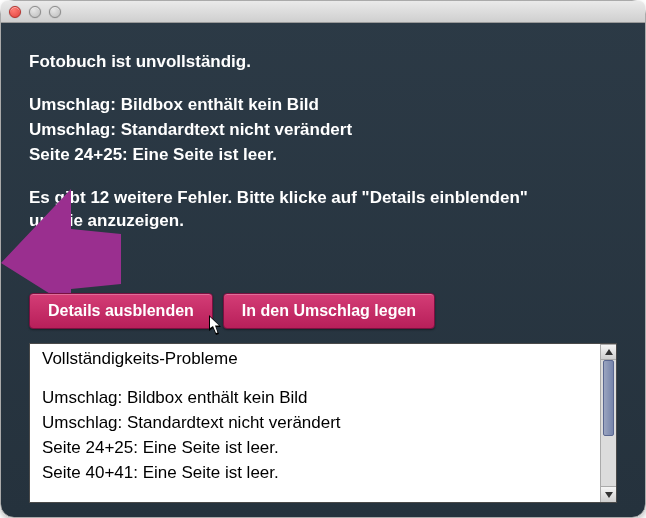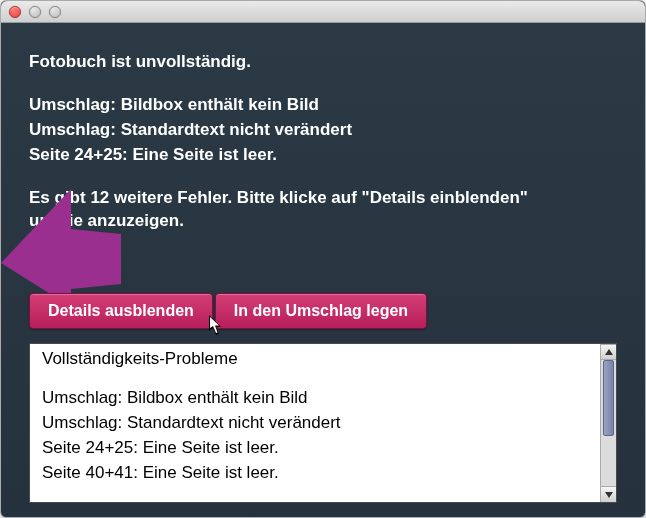--- a/index.html
+++ b/index.html
@@ -3,21 +3,21 @@
 <meta charset="utf-8">
 <style>
   * { box-sizing: border-box; margin: 0; padding: 0; }
   html, body { width: 646px; height: 518px; overflow: hidden; font-family: "Helvetica Neue", Arial, sans-serif; background: #fff; }
 
   .window {
     position: relative;
     width: 646px;
     height: 518px;
     background: linear-gradient(#2c3a46, #25323d);
-    border-radius: 6px;
+    border-radius: 14px;
     border: 1px solid #aaa;
     box-shadow: 0 2px 6px rgba(0,0,0,0.3);
   }
 
   .titlebar {
     height: 22px;
     background: linear-gradient(#eaeaea, #cfcfcf);
     border-top-left-radius: 6px;
     border-top-right-radius: 6px;
     border-bottom: 1px solid #9a9a9a;
@@ -54,21 +54,21 @@
     width: 120px;
     height: 110px;
     pointer-events: none;
   }
 
   .button-row {
     position: absolute;
     left: 28px; right: 28px;
     top: 292px;
     display: flex;
-    gap: 2px;
+    gap: 10px;
   }
   .btn {
     flex: 0 0 auto;
     height: 36px;
     padding: 0 18px;
     display: inline-flex;
     align-items: center;
     justify-content: center;
     color: #fff;
     font-size: 16px;

